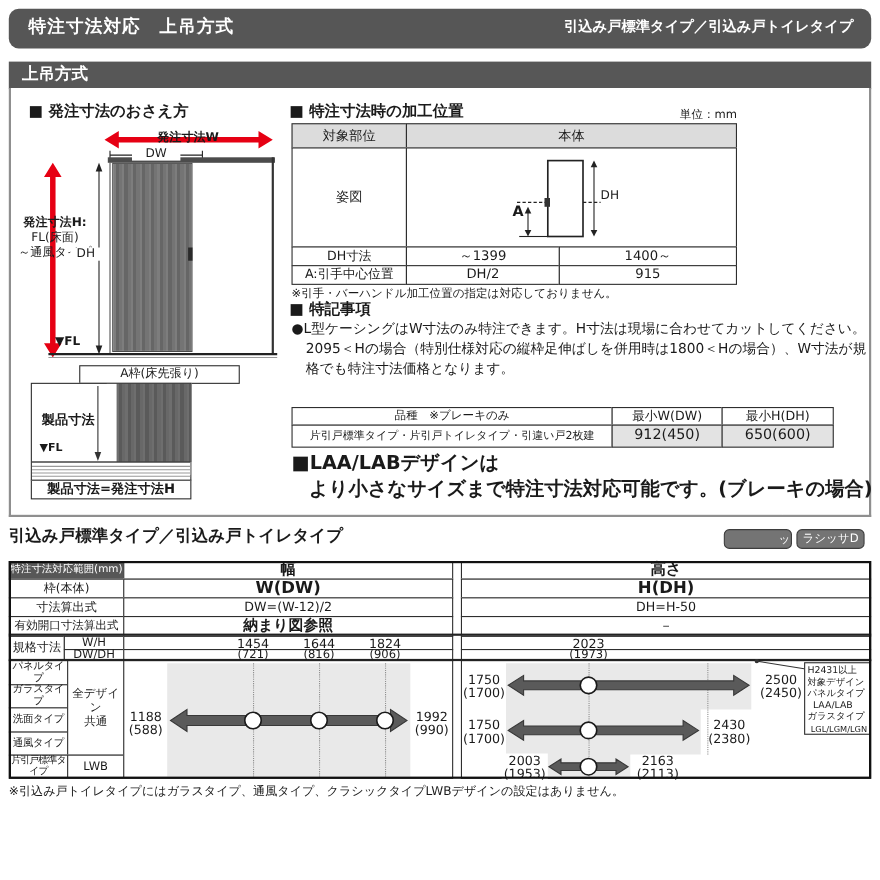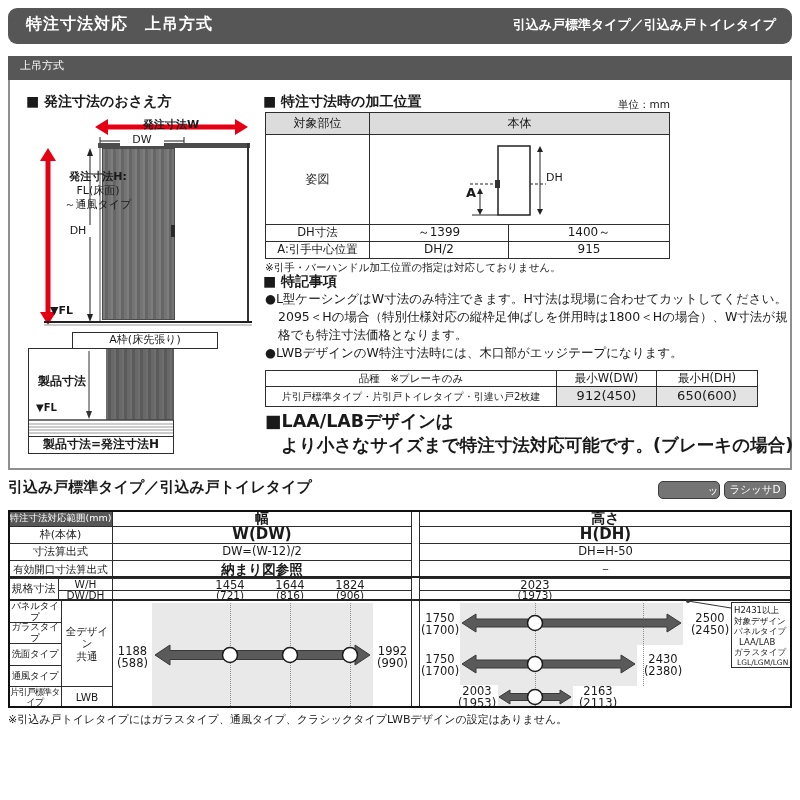--- a/index.html
+++ b/index.html
@@ -19,21 +19,21 @@
 <body>
 
 <div id="page">
 
   <div class="t" style="left:8px;top:8px;width:784px;height:36px;background:#565656;border-radius:9px;">
     <span class="lab" style="left:18px;top:8px;color:#fff;font-size:16px;font-weight:bold;letter-spacing:1px;">特注寸法対応　上吊方式</span>
     <span class="lab" style="right:16px;top:10px;color:#fff;font-size:13px;font-weight:bold;">引込み戸標準タイプ／引込み戸トイレタイプ</span>
   </div>
 
   <div class="t dark" style="left:8px;top:56px;width:784px;height:25px;">
-    <span class="lab" style="left:12px;top:4px;font-size:11px;font-weight:normal;color:#fff;">上吊方式</span>
+    <span class="lab" style="left:12px;top:4px;font-size:15px;font-weight:bold;color:#fff;">上吊方式</span>
   </div>
   <div class="t" style="left:8px;top:80px;width:784px;height:390px;border:2px solid #8f8f8f;border-top:none;background:#fff;"></div>
 
   <div class="lab" style="left:26px;top:94px;font-size:14px;font-weight:bold;">■ 発注寸法のおさえ方</div>
 
   <div class="t" style="left:102px;top:148px;width:73px;height:172px;z-index:2;border:1px solid #4a4a4a;
               background:repeating-linear-gradient(90deg,#7d7d7d 0 2px,#666 2px 5px,#747474 5px 8px);"></div>
 
   <svg class="t" style="left:20px;top:110px;z-index:5;" width="240" height="350" viewBox="0 0 240 350">
 
@@ -55,21 +55,21 @@
     <polygon points="28,38 36,51 30.5,51 30.5,202 36,202 28,215 20,202 25.5,202 25.5,51 20,51" fill="#e60013"></polygon>
 
     <line x1="24" y1="212" x2="232" y2="212" stroke="#222" stroke-width="2"></line>
     <line x1="24" y1="215" x2="232" y2="215" stroke="#999" stroke-width="1"></line>
 
     <rect x="151" y="115" width="4" height="12" fill="#2a2a2a"></rect>
   </svg>
 
   <div class="lab cc" style="left:111px;top:119px;width:120px;font-size:11px;font-weight:bold;z-index:6;">発注寸法W</div>
   <div class="lab cc" style="left:120px;top:134px;width:44px;font-size:11px;background:#fff;z-index:6;">DW</div>
-  <div class="lab" style="left:8px;top:170px;width:84px;text-align:center;font-size:11px;line-height:14px;z-index:6;padding-left:48px;">
+  <div class="lab" style="left:8px;top:195px;width:84px;text-align:center;font-size:11px;line-height:14px;z-index:6;">
     <div style="font-weight:bold;">発注寸法H:</div>
     <div>FL(床面)</div>
     <div>～通風タイプ</div>
   </div>
   <div class="lab cc" style="left:64px;top:225px;width:28px;font-size:11px;background:#fff;z-index:6;">DH</div>
   <div class="lab" style="left:50px;top:305px;font-size:11px;font-weight:bold;z-index:6;">▼FL</div>
 
   <div class="cell" style="left:28px;top:332px;width:146px;height:17px;font-size:11px;margin-left:44px;">
     <span>A枠(床先張り)</span>
   </div>
@@ -139,21 +139,20 @@
     <polygon points="20,75 17,69 23,69" fill="#222"></polygon>
     <line x1="12" y1="75" x2="38" y2="75" stroke="#222" stroke-width="1"></line>
   </svg>
   <span class="lab" style="left:546px;top:172px;font-size:11px;">DH</span>
   <span class="lab" style="left:466px;top:186px;font-size:13px;font-weight:bold;">A</span>
 
   <div class="lab" style="left:265px;top:262px;font-size:10.5px;">※引手・バーハンドル加工位置の指定は対応しておりません。</div>
 
   <div class="lab" style="left:263px;top:274px;font-size:14px;font-weight:bold;">■ 特記事項</div>
   <div class="lab" style="left:265px;top:290px;width:516px;font-size:12.5px;line-height:18px;padding-left:13px;text-indent:-13px;">●L型ケーシングはW寸法のみ特注できます。H寸法は現場に合わせてカットしてください。2095＜Hの場合（特別仕様対応の縦枠足伸ばしを併用時は1800＜Hの場合）、W寸法が規格でも特注寸法価格となります。</div>
-  <div class="lab" style="left:265px;top:344px;width:516px;font-size:12.5px;line-height:18px;padding-left:13px;text-indent:-13px;">●LWBデザインのW特注寸法時には、木口部がエッジテープになります。</div>
 
   <div class="cell" style="left:265px;top:370px;width:292px;height:17px;font-size:10.5px;">
       <span>品種　※ブレーキのみ</span>
     </div>
   <div class="cell" style="left:556px;top:370px;width:101px;height:17px;font-size:11.5px;">
       <span>最小W(DW)</span>
     </div>
   <div class="cell" style="left:656px;top:370px;width:102px;height:17px;font-size:11.5px;">
       <span>最小H(DH)</span>
     </div>

